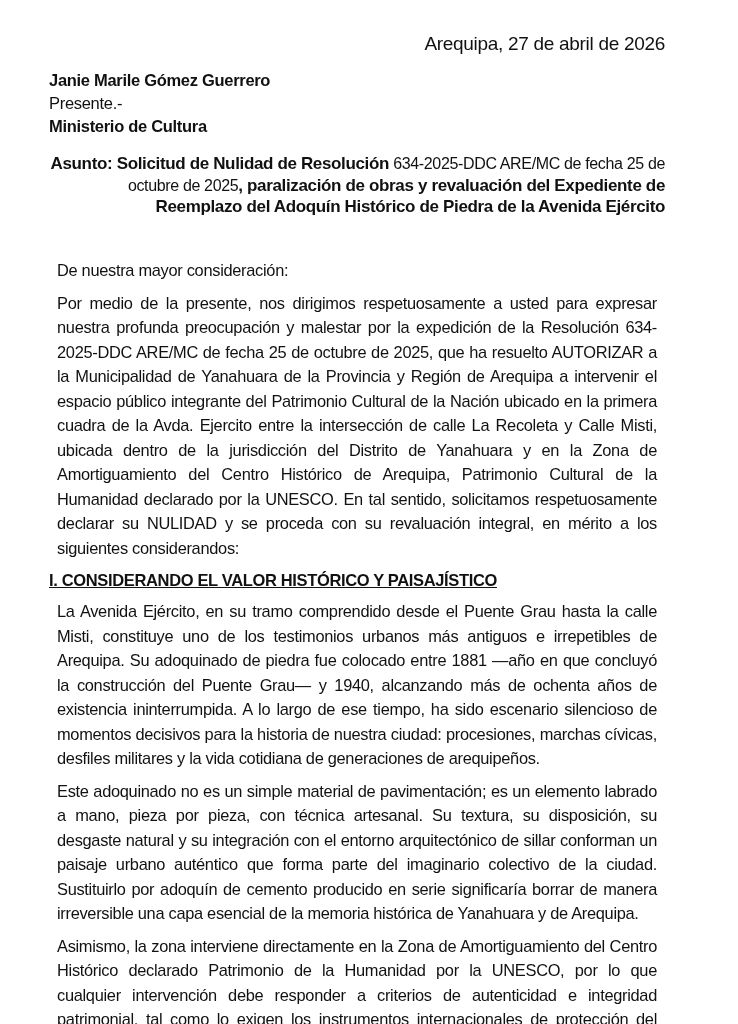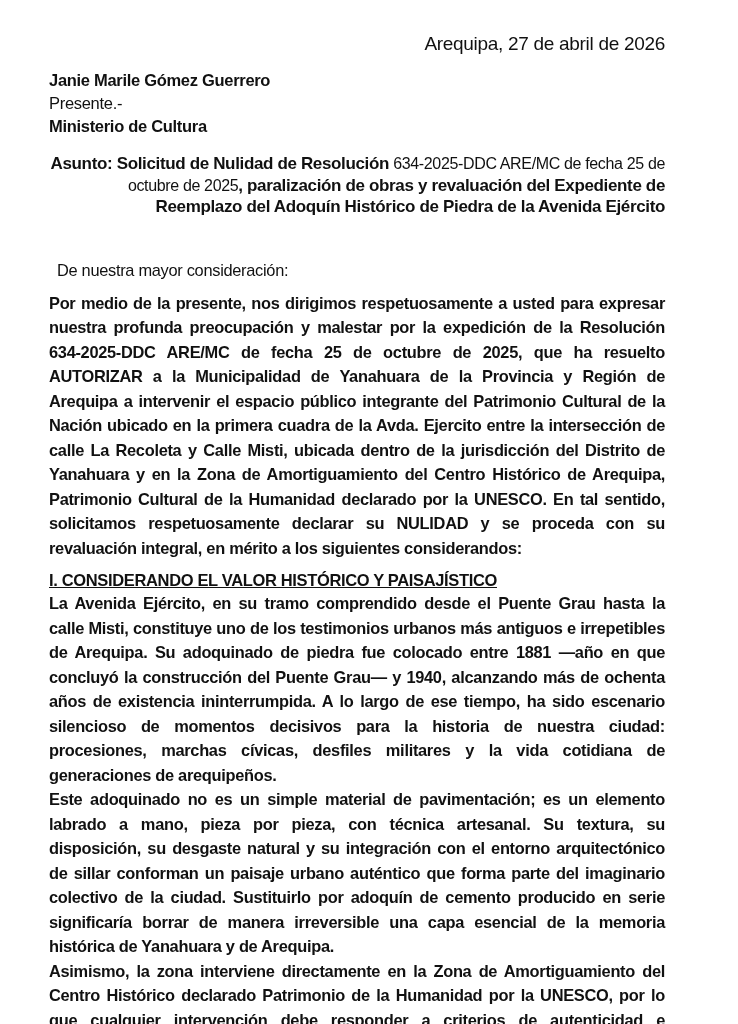--- a/index.html
+++ b/index.html
@@ -74,24 +74,23 @@
     .body-text {
       position: absolute;
       top: 250px;
       left: 0;
       width: 616px;
       font-size: 16.4px;
       line-height: 24.5px;
       letter-spacing: -0.3px;
     }
     .para {
-      margin: 0;
+      margin: 8px;
       text-align: justify;
       text-align-last: left;
-      font-weight: bold;
     }
     .greeting {
       margin: 8px;
     }
     .section-heading {
       margin: 9px 0 0 0;
       font-weight: bold;
       text-decoration: underline;
       font-size: 16.5px;
       line-height: 22px;

